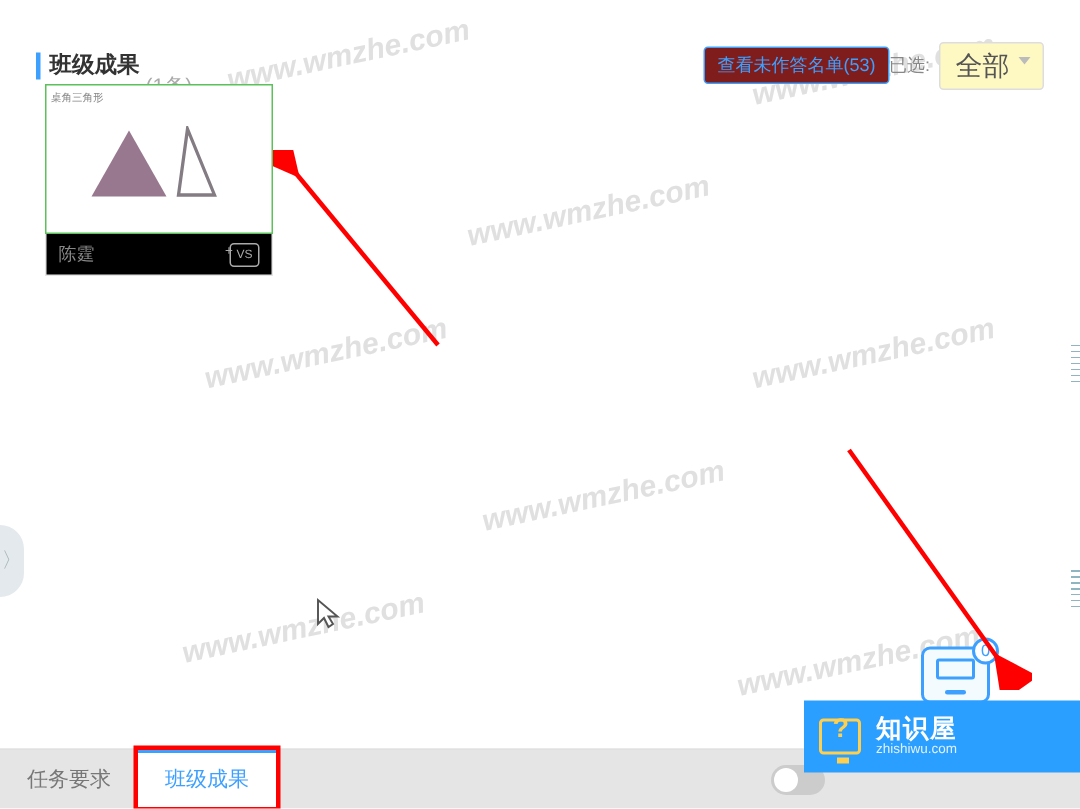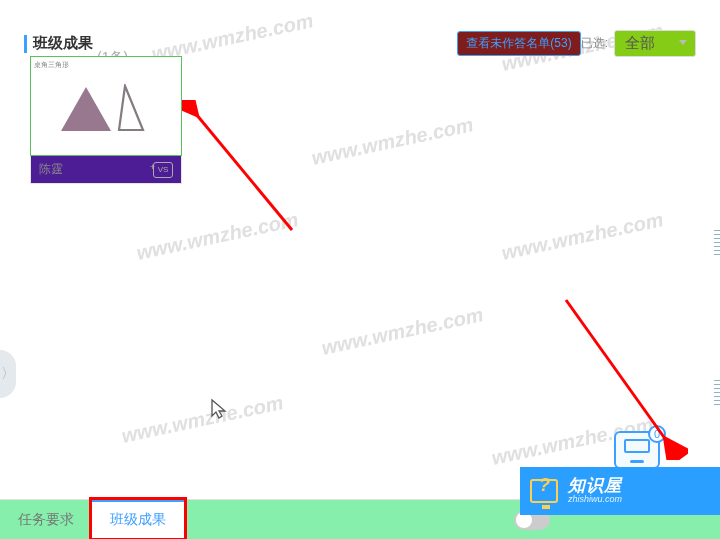--- a/index.html
+++ b/index.html
@@ -46,26 +46,26 @@
       border-radius: 3px;
       padding: 3px 8px;
       font-size: 12px;
       cursor: pointer;
       background: #7f1d1d;
     }
     .selected-label { color: #888; font-size: 12px; }
     .dropdown {
       border: 1px solid #ddd;
       border-radius: 3px;
-      padding: 3px 40px 3px 10px;
+      padding: 3px 22px 3px 10px;
       margin-left: 6px;
-      font-size: 15px;
+      font-size: 18px;
       color: #555;
       position: relative;
-      background: #84cc16;
+      background: #fef9c3;
       cursor: pointer;
       min-width: 60px;
     }
     .dropdown::after {
       content: "";
       position: absolute;
       right: 8px;
       top: 9px;
       border-left: 4px solid transparent;
       border-right: 4px solid transparent;
@@ -100,21 +100,21 @@
       border-left: 25px solid transparent;
       border-right: 25px solid transparent;
       border-bottom: 44px solid #98788f;
     }
     .tri-outline {
       position: absolute;
       top: 27px; left: 86px;
       width: 28px; height: 48px;
     }
     .card-footer {
-      background: #4c1d95;
+      background: #000000;
       border: 1px solid #e5e5e5;
       border-top: none;
       padding: 5px 8px;
       display: flex;
       justify-content: space-between;
       align-items: center;
       color: #888;
       font-size: 12px;
     }
     .vs-icon {
@@ -196,21 +196,21 @@
       font-size: 11px;
       text-align: center;
       line-height: 15px;
     }
     
     
     .bottom-bar {
       position: absolute;
       left: 0; right: 0; bottom: 0;
       height: 40px;
-      background: #86efac;
+      background: #e5e5e5;
       border-top: 1px solid #e0e0e0;
       display: flex;
       align-items: center;
       z-index: 2;
     }
     .tab {
       padding: 9px 18px;
       color: #777;
       font-size: 14px;
       cursor: pointer;
@@ -235,27 +235,26 @@
       left: 2px; top: 2px;
       width: 16px; height: 16px;
       background: #fff;
       border-radius: 50%;
     }
     
     
     .brand {
       position: absolute;
       right: 0; bottom: 24px;
-      width: 200px; height: 48px;
+      width: 184px; height: 48px;
       background: #2a9fff;
       display: flex;
       align-items: center;
       padding-left: 10px;
       z-index: 5;
-      font-style: italic;
     }
     .brand-q {
       width: 28px; height: 24px;
       border: 2.5px solid #ffd050;
       border-radius: 3px;
       position: relative;
       margin-right: 10px;
     }
     .brand-q::before {
       content: "?";

